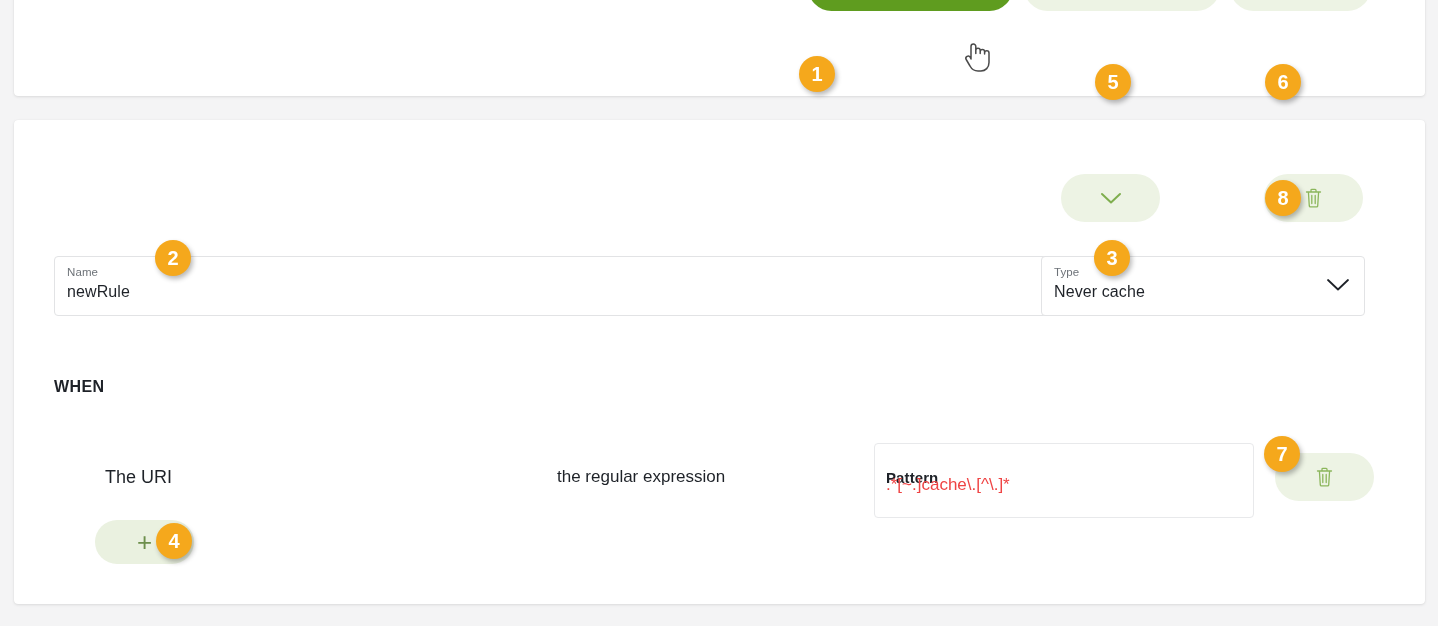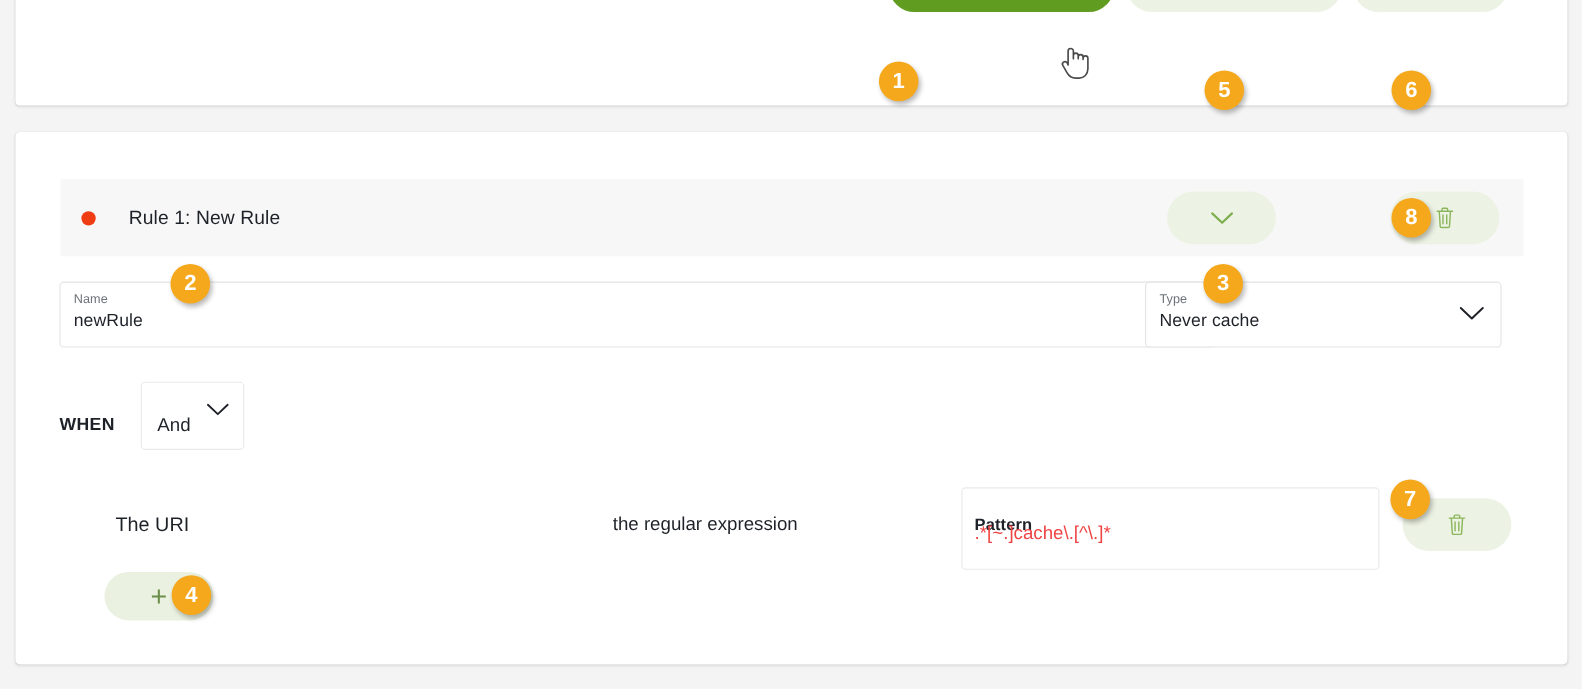--- a/index.html
+++ b/index.html
@@ -281,24 +281,20 @@
     <path d="M8 20 L8 7.5 A2.4 2.4 0 0 1 12.8 7.5 L12.8 14.5 L12.8 11.5
              A2.2 2.2 0 0 1 17.2 11.5 L17.2 14.5 L17.2 12.8
              A2.2 2.2 0 0 1 21.6 12.8 L21.6 15 L21.6 14
              A2.2 2.2 0 0 1 26 14 L26 23.5 C26 28.5 22.5 32 18 32
              L15 32 C11 32 8.6 30 7 27 L3.2 20.5
              A2.3 2.3 0 0 1 7.2 18.2 Z" fill="#ffffff" stroke="#4a4a4a" stroke-width="1.5" stroke-linejoin="round"></path>
   </svg>
 
   <div class="card" id="rules-card"></div>
 
-  <div id="rule-header">
-    <div id="rule-status-dot"></div>
-    <div id="rule-title">Rule 1: New Rule</div>
-  </div>
 
   <button class="pill-btn" id="collapse-btn">
     <svg width="22" height="13" viewBox="0 0 22 13" class="chevron">
       <polyline points="2,2 11,10.5 20,2" fill="none" stroke="#7fae4e" stroke-width="2" stroke-linecap="round" stroke-linejoin="round"></polyline>
     </svg>
   </button>
 
   <button class="pill-btn" id="rule-delete-btn">
     <svg width="17" height="20" viewBox="0 0 17 20">
       <path d="M1.5 4 H15.5 M6 4 V2.2 A0.9 0.9 0 0 1 6.9 1.3 H10.1
@@ -317,26 +313,20 @@
   <div class="field" id="type-field">
     <div class="field-label">Type</div>
     <div class="field-value">Never cache</div>
     <svg id="type-chevron" width="24" height="14" viewBox="0 0 24 14">
       <polyline points="2,2 12,11.5 22,2" fill="none" stroke="#1e2228" stroke-width="1.8" stroke-linecap="round" stroke-linejoin="round"></polyline>
     </svg>
   </div>
   <div class="badge" style="left:1094px; top:240px;">3</div>
 
   <div id="when-label">WHEN</div>
-  <div id="and-select">
-    <div class="sel-text">And</div>
-    <svg id="and-chevron" width="22" height="13" viewBox="0 0 22 13">
-      <polyline points="2,2 11,10.5 20,2" fill="none" stroke="#1e2228" stroke-width="1.7" stroke-linecap="round" stroke-linejoin="round"></polyline>
-    </svg>
-  </div>
 
   <div id="uri-label">The URI</div>
 
 
   <div id="regex-label">the regular expression</div>
 
   <div class="field" id="pattern-field">
     <div class="pattern-label">Pattern</div>
     <div class="pattern-value">.*[~.]cache\.[^\.]*</div>
   </div>

